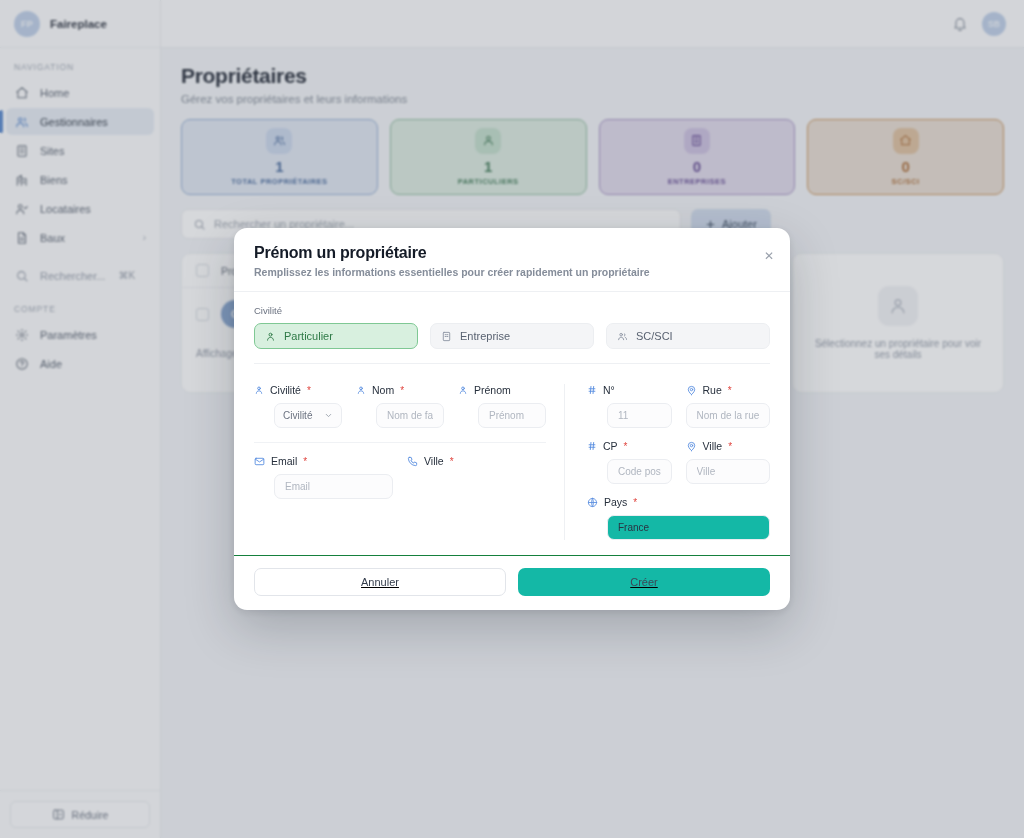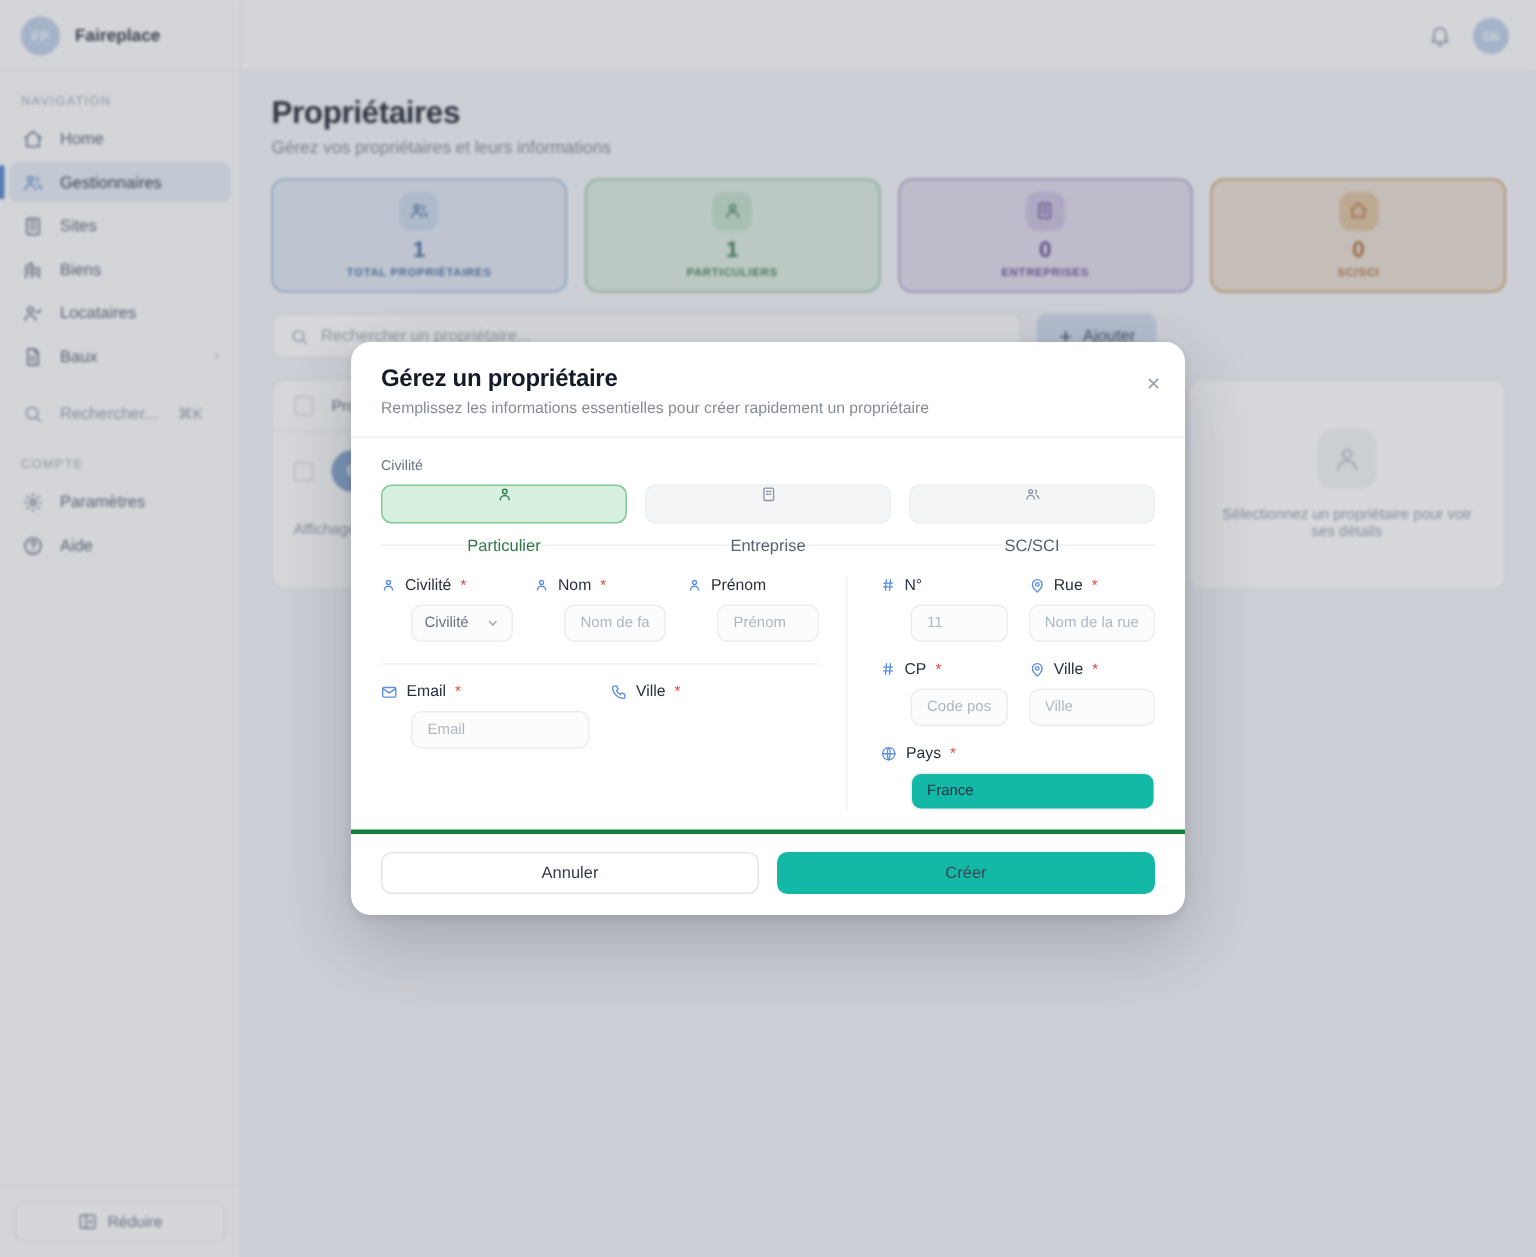--- a/index.html
+++ b/index.html
@@ -145,34 +145,34 @@
     backdrop-filter: blur(1.2px);
   }
   .modal {
     position: absolute; left: 234px; top: 228px; width: 556px; height: 382px;
     background: #ffffff; border-radius: 13px;
     box-shadow: 0 18px 50px rgba(20,26,38,.22), 0 2px 8px rgba(20,26,38,.10);
     display: flex; flex-direction: column; overflow: hidden;
   }
   .modal-head { padding: 16px 20px 13px 20px; border-bottom: 1px solid #eef0f3; position: relative; }
   .modal-title { font-size: 16px; font-weight: 700; color: #141b27; letter-spacing: -.2px; }
-  .modal-desc { font-size: 10.5px; color: #858d9a; margin-top: 4px; }
+  .modal-desc { font-size: 10.5px; color: #858d9a; margin-top: 4px; font-weight: bold; }
   .modal-close {
     position: absolute; right: 16px; top: 22px; font-size: 12px; color: #9aa1ac;
     cursor: pointer; background: none; border: none; line-height: 1;
   }
 
   .modal-body { flex: 1; padding: 13px 20px 0 20px; overflow: hidden; }
   .field-label-sm { font-size: 9.5px; color: #6b7280; margin-bottom: 7px; }
 
   .cat-row { display: grid; grid-template-columns: repeat(3, 1fr); gap: 12px; }
   .cat-chip {
-    height: 26px; border-radius: 7px; display: flex; align-items: center; gap: 23px;
+    height: 26px; border-radius: 7px; display: flex; align-items: center; gap: 8px;
     padding: 0 10px; font-size: 11px; cursor: pointer;
-    background: #f4f5f7; border: 1px solid #eceef1; color: #596271; flex-direction: column;
+    background: #f4f5f7; border: 1px solid #eceef1; color: #596271;
   }
   .cat-chip.selected {
     background: #d8f0df; border: 1.5px solid #7fc894; color: #2f7a47;
   }
 
   .modal-sep { height: 1px; background: #eef0f3; margin: 14px 0 0 0; }
 
   .cols { display: flex; gap: 0; margin-top: 20px; }
   .col-left { width: 310px; padding-right: 18px; }
   .col-right { flex: 1; padding-left: 22px; border-left: 1px solid #eef0f3; }
@@ -199,21 +199,21 @@
     background: #fcfcfd; font-size: 10px; color: #6b7280; padding: 0 8px;
     display: flex; align-items: center; justify-content: space-between; cursor: pointer;
   }
   .indent { padding-left: 20px; }
   .indent-sm { padding-left: 20px; }
   .row-gap { margin-top: 12px; }
   .thin-sep { height: 1px; background: #f0f2f5; margin: 14px 0 12px 0; }
 
   .modal-foot {
     display: grid; grid-template-columns: 1fr 1fr; gap: 12px;
-    padding: 12px 20px 14px 20px; border-top: 3px solid #15803d;
+    padding: 12px 20px 14px 20px; border-top: 1px solid #15803d; text-decoration: underline;
   }
   .btn {
     height: 28px; border-radius: 7px; font-size: 11px; cursor: pointer;
     font-family: "Liberation Sans", sans-serif;
   }
   .btn-cancel { background: #ffffff; border: 1px solid #e2e5ea; color: #333c4b; }
   .btn-create { background: #14b8a6; border: none; color: #3c4858; }
 
   svg { display: block; }
 </style>
@@ -448,21 +448,21 @@
       </aside>
     </div>
   </main>
 </div>
 
 <div class="overlay"></div>
 
 <div class="modal">
 
   <div class="modal-head">
-    <div class="modal-title">Gérez un propriétaire</div>
+    <div class="modal-title">Prénom un propriétaire</div>
     <div class="modal-desc">Remplissez les informations essentielles pour créer rapidement un propriétaire</div>
     <button class="modal-close">✕</button>
   </div>
 
   <div class="modal-body">
 
     <div class="field-label-sm">Civilité</div>
 
     <div class="cat-row">
       <div class="cat-chip selected">

